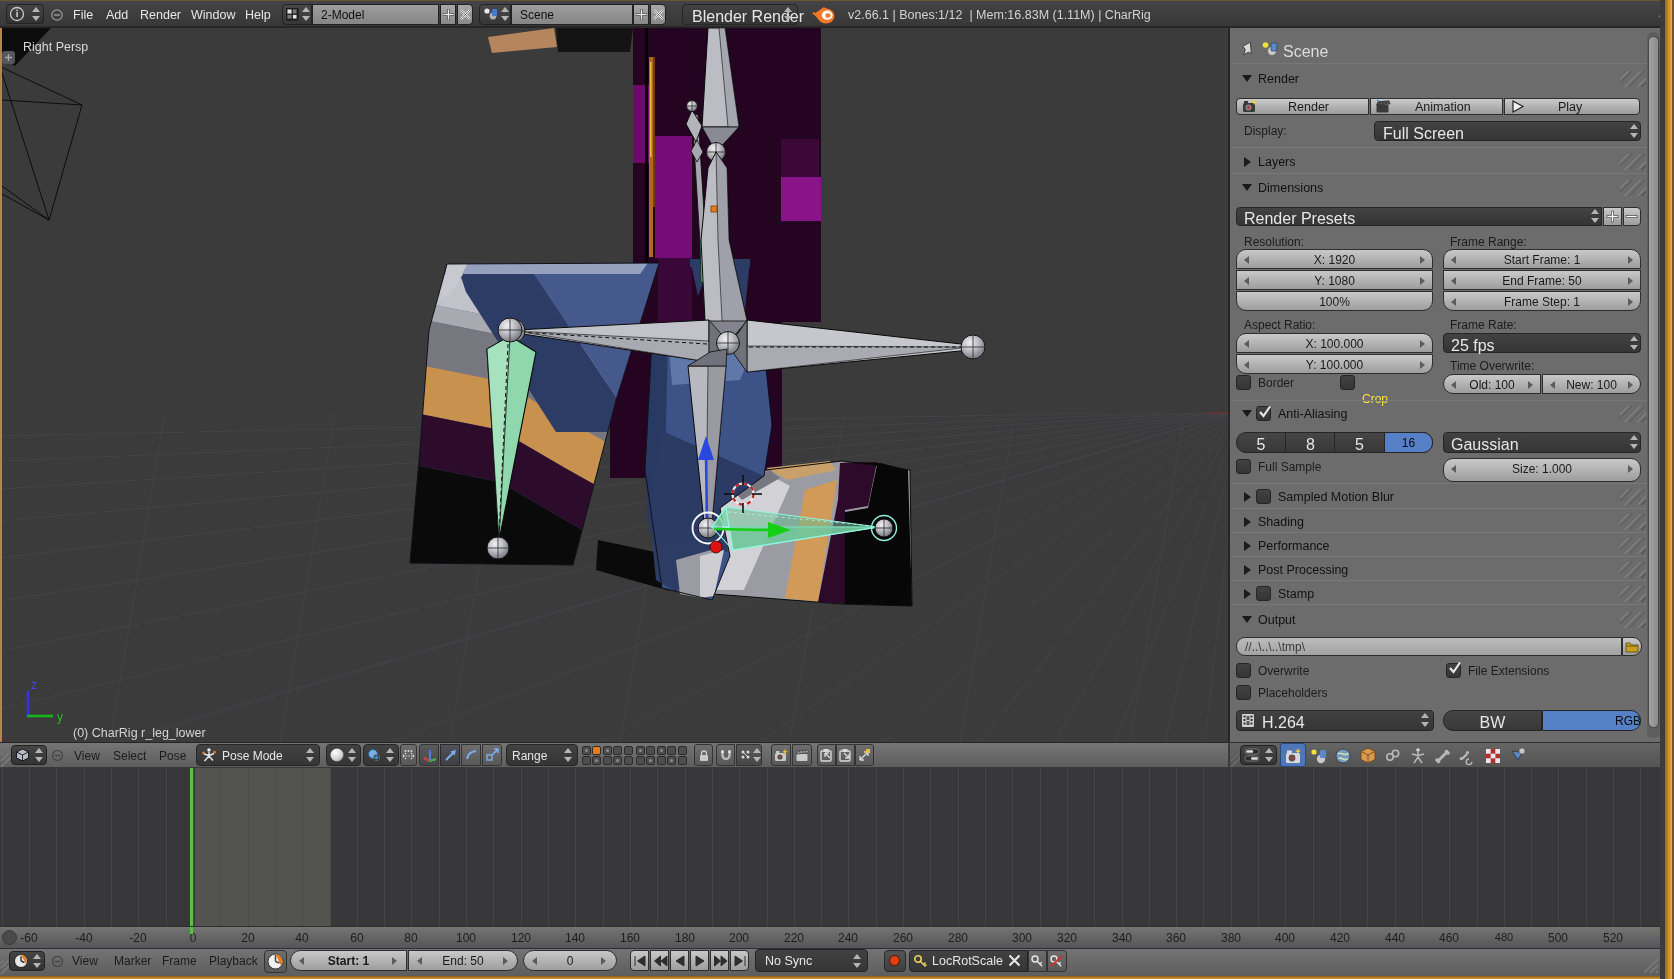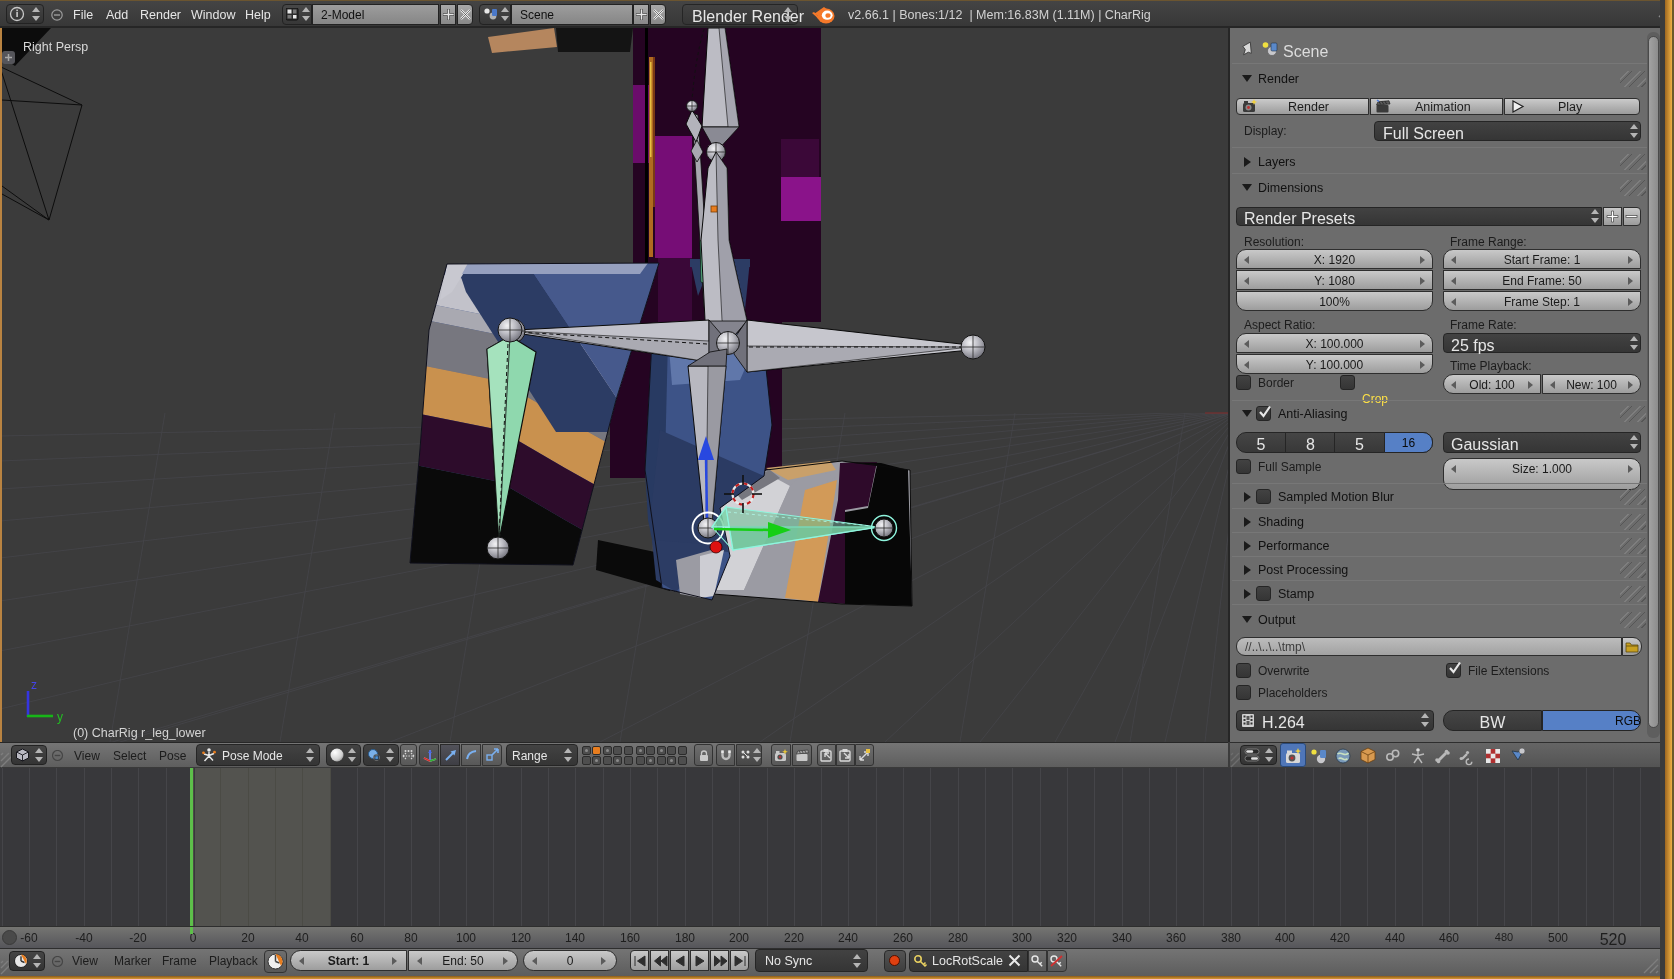--- a/index.html
+++ b/index.html
@@ -542,21 +542,21 @@
     <div class="abs" style="left:1047px;top:4px;width:40px;text-align:center;color:#1e1e1e;font-size:12px;">320</div>
     <div class="abs" style="left:1102px;top:4px;width:40px;text-align:center;color:#1e1e1e;font-size:12px;">340</div>
     <div class="abs" style="left:1156px;top:4px;width:40px;text-align:center;color:#1e1e1e;font-size:12px;">360</div>
     <div class="abs" style="left:1211px;top:4px;width:40px;text-align:center;color:#1e1e1e;font-size:12px;">380</div>
     <div class="abs" style="left:1265px;top:4px;width:40px;text-align:center;color:#1e1e1e;font-size:12px;">400</div>
     <div class="abs" style="left:1320px;top:4px;width:40px;text-align:center;color:#1e1e1e;font-size:12px;">420</div>
     <div class="abs" style="left:1375px;top:4px;width:40px;text-align:center;color:#1e1e1e;font-size:12px;">440</div>
     <div class="abs" style="left:1429px;top:4px;width:40px;text-align:center;color:#1e1e1e;font-size:12px;">460</div>
     <div class="abs" style="left:1484px;top:4px;width:40px;text-align:center;color:#1e1e1e;font-size:11px;">480</div>
     <div class="abs" style="left:1538px;top:4px;width:40px;text-align:center;color:#1e1e1e;font-size:12px;">500</div>
-    <div class="abs" style="left:1593px;top:4px;width:40px;text-align:center;color:#1e1e1e;font-size:16px;">520</div>
+    <div class="abs" style="left:1593px;top:4px;width:40px;text-align:center;color:#1e1e1e;font-size:12px;">520</div>
     <div class="abs" style="left:190px;top:0;width:3px;height:7px;background:#5dbf4a;"></div>
   </div>
 <div class="abs" style="left:0;top:948px;width:1674px;height:28px;background:linear-gradient(#747474,#5d5d5d);border-top:1px solid #2e2e2e;"></div>
 <svg class="abs" style="left:0;top:960px" width="15" height="15">
     <path d="M1 14L14 1M1 8L8 1M1 3L3 1" stroke="#7e7e7e" stroke-width="1.4"></path>
   </svg>
 <div class="abs" style="left:9px;top:951px;width:36px;height:20px;background:linear-gradient(#454545,#343434);border:1px solid #222;border-radius:4px;"></div>
 <svg class="abs" style="left:13px;top:953px" width="16" height="16">
     <circle cx="8" cy="8" r="6.5" fill="#e8e8e8" stroke="#222"></circle>
     <path d="M8 8L8 3.2M8 8L11.5 9.5" stroke="#333" stroke-width="1.4"></path>
@@ -731,21 +731,21 @@
 <div class="num" style="left:1236px;top:333px;width:197px;height:20px;border-radius:10px 10px 0 0;line-height:20px;">X: 100.000</div>
 <div class="larr" style="left:1244px;top:340px"></div>
 <div class="rarr" style="left:1420px;top:340px"></div>
 <div class="num" style="left:1236px;top:354px;width:197px;height:20px;border-radius:0 0 10px 10px;line-height:20px;">Y: 100.000</div>
 <div class="larr" style="left:1244px;top:361px"></div>
 <div class="rarr" style="left:1420px;top:361px"></div>
 
 <div class="drop" style="left:1443px;top:333px;width:198px;height:20px;"></div>
 <div class="wlbl" style="left:1451px;top:337px;">25 fps</div>
 <div class="updn" style="left:1629px;top:336px"></div>
-<div class="lbl" style="left:1450px;top:359px;">Time Playback:</div>
+<div class="lbl" style="left:1450px;top:359px;">Time Overwrite:</div>
 <div class="cb" style="left:1236px;top:375px;"></div>
 <div class="lbl" style="left:1258px;top:376px;">Border</div>
 <div class="cb" style="left:1340px;top:375px;"></div>
 <div class="lbl" style="left:1362px;top:392px;color:#fde047;">Crop</div>
 
 <div class="num" style="left:1443px;top:374px;width:98px;height:20px;border-radius:10px 0 0 10px;line-height:20px;">Old: 100</div>
 <div class="larr" style="left:1451px;top:381px"></div>
 <div class="rarr" style="left:1528px;top:381px"></div>
 <div class="num" style="left:1542px;top:374px;width:99px;height:20px;border-radius:0 10px 10px 0;line-height:20px;">New: 100</div>
 <div class="larr" style="left:1550px;top:381px"></div>
@@ -766,21 +766,21 @@
 <div class="wlbl" style="left:1236px;top:436px;width:50px;text-align:center;">5</div>
 <div class="wlbl" style="left:1286px;top:436px;width:49px;text-align:center;">8</div>
 <div class="wlbl" style="left:1335px;top:436px;width:49px;text-align:center;">5</div>
 <div class="lbl" style="left:1384px;top:436px;width:49px;text-align:center;color:#0a0a0a;">16</div>
 <div class="drop" style="left:1443px;top:432px;width:198px;height:21px;"></div>
 <div class="wlbl" style="left:1451px;top:436px;">Gaussian</div>
 <div class="updn" style="left:1629px;top:435px"></div>
 <div class="cb" style="left:1236px;top:459px;"></div>
 <div class="lbl" style="left:1258px;top:460px;">Full Sample</div>
 
-<div class="num" style="left:1443px;top:458px;width:198px;height:32px;border-radius:10px;line-height:20px;">Size: 1.000</div>
+<div class="num" style="left:1443px;top:458px;width:198px;height:24px;border-radius:10px;line-height:20px;">Size: 1.000</div>
 <div class="larr" style="left:1451px;top:465px"></div>
 <div class="rarr" style="left:1628px;top:465px"></div>
 <div class="sep" style="top:483px;"></div>
 <div class="tri-r" style="left:1244px;top:492px;"></div>
 <div class="cb" style="left:1256px;top:489px;"></div>
 <div class="lbl" style="left:1278px;top:490px;font-size:12.5px;color:#111;">Sampled Motion Blur</div>
 <div class="grip" style="left:1620px;top:489px;"></div>
 <div class="sep" style="top:508px;"></div>
 <div class="tri-r" style="left:1244px;top:517px;"></div>
 <div class="lbl" style="left:1258px;top:515px;font-size:12.5px;color:#111;">Shading</div>

